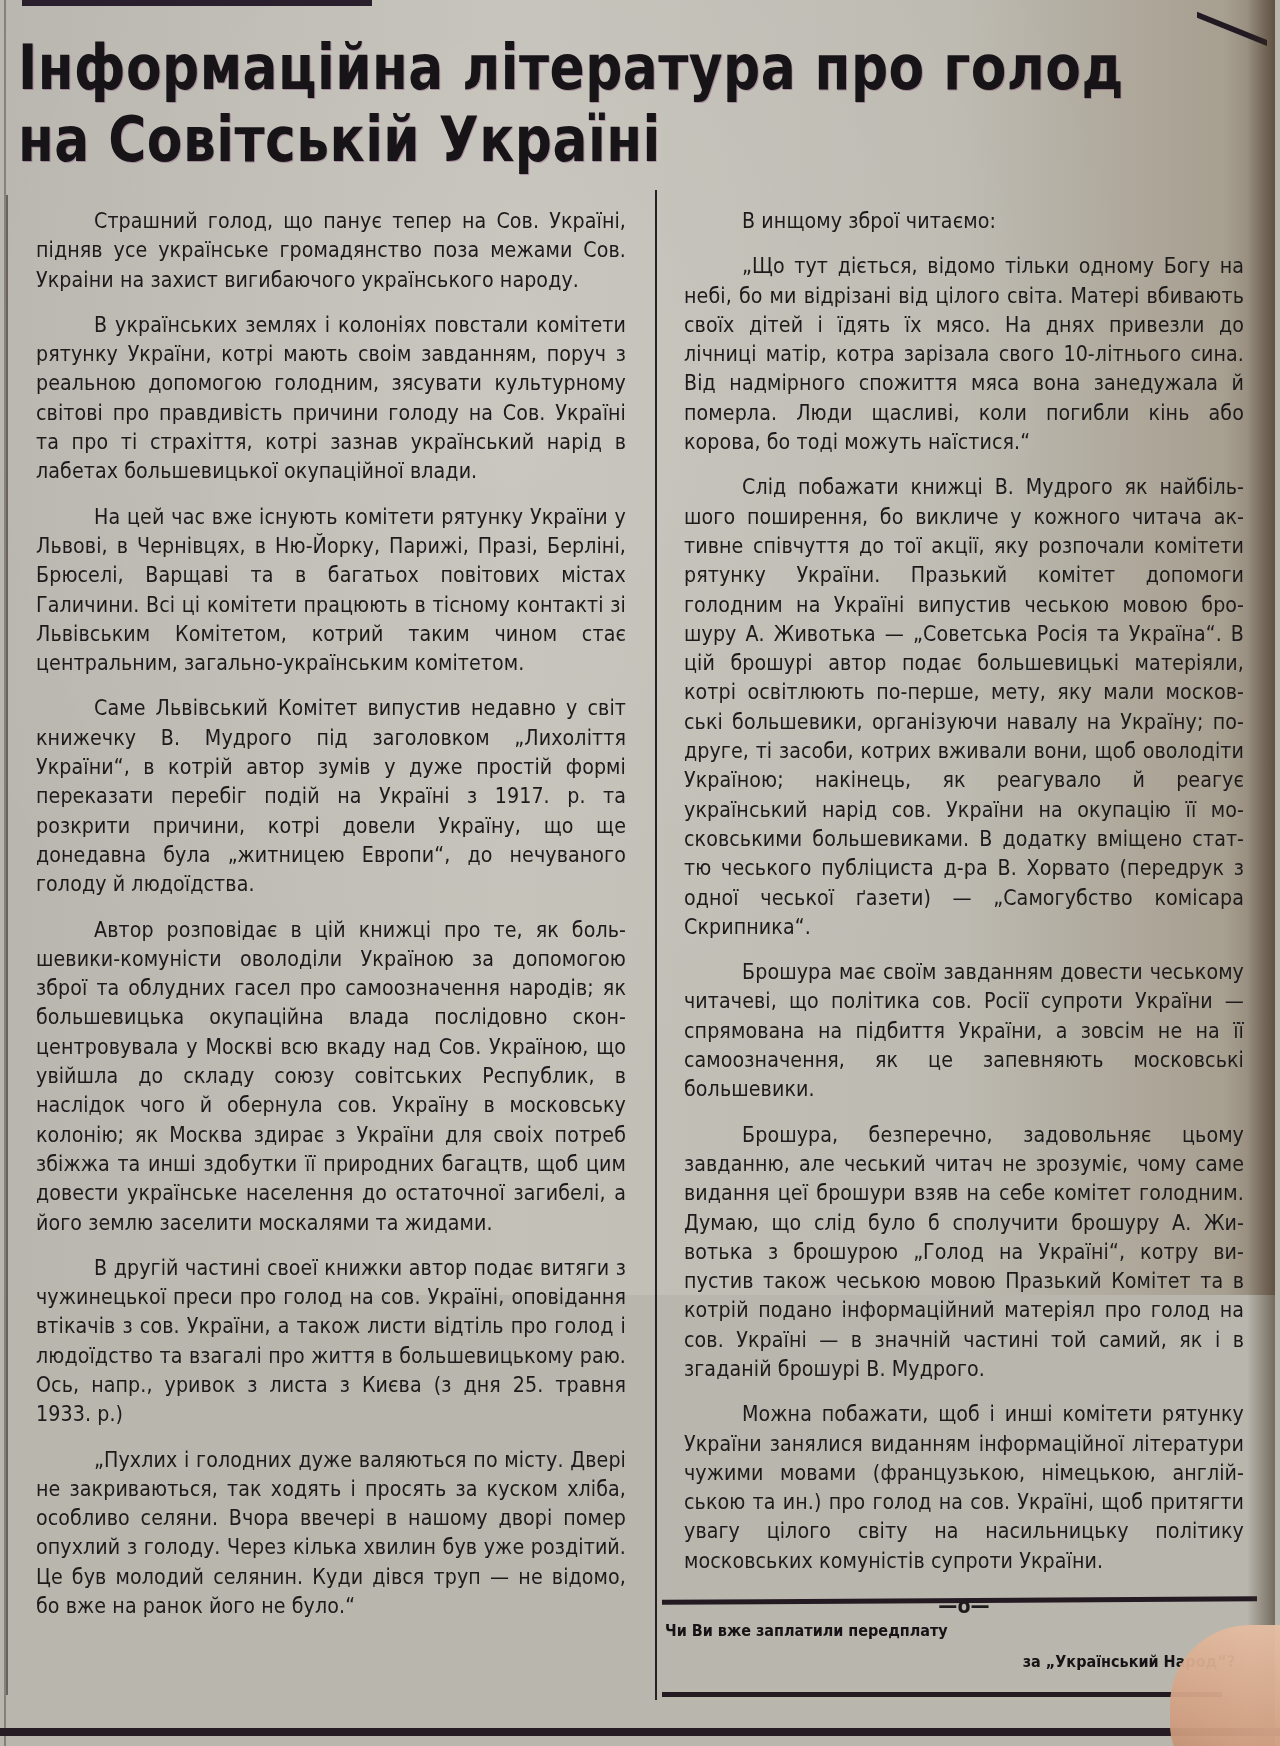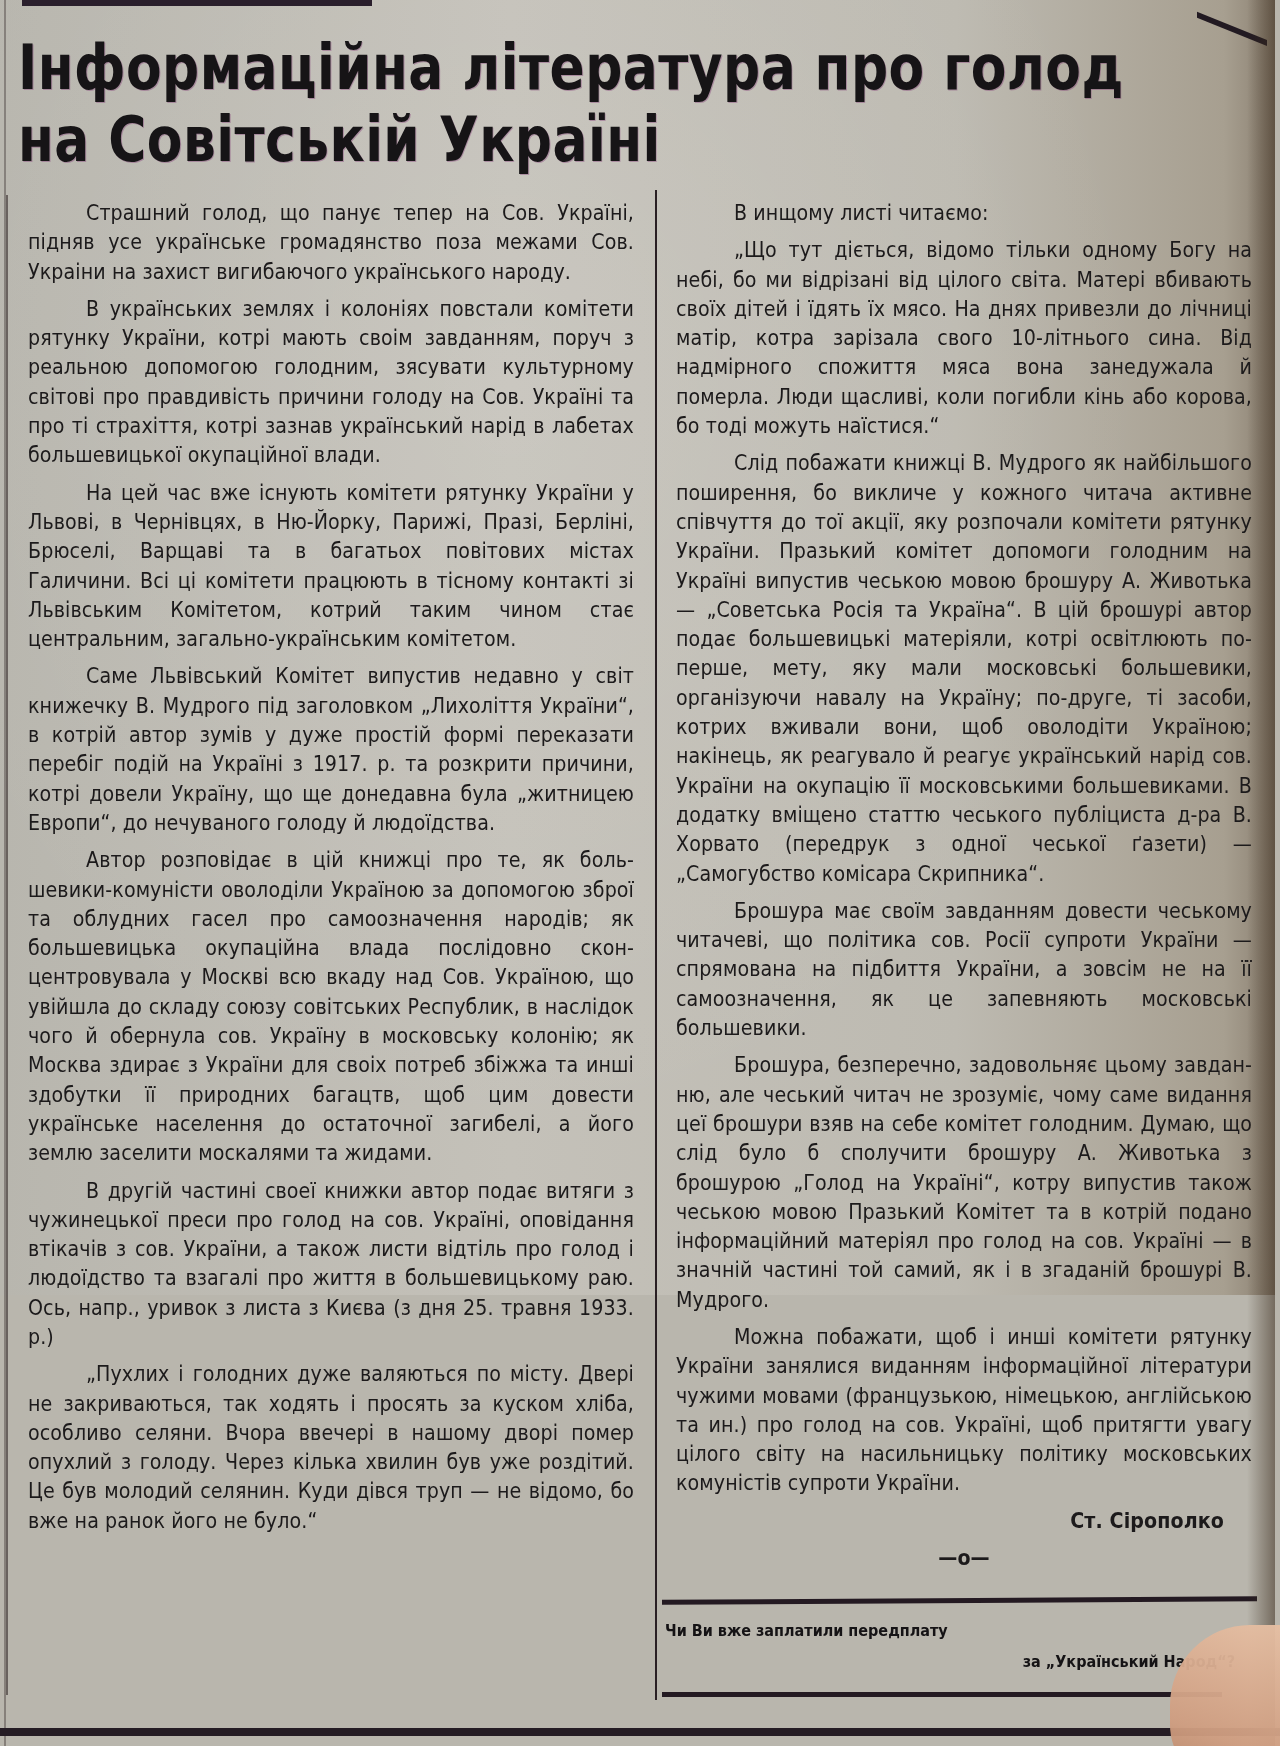--- a/index.html
+++ b/index.html
@@ -88,21 +88,21 @@
     }
     .col-left {
       left: 20px;
       width: 622px;
     }
     .col-right {
       left: 668px;
       width: 592px;
     }
     .column p {
-      margin: 8px;
+      margin: 16px;
       text-indent: 58px;
       hyphens: manual;
     }
     .signature {
       text-align: right;
       font-weight: bold;
       padding-right: 28px;
       margin-top: 2px;
       text-indent: 0;
     }
@@ -166,27 +166,26 @@
     <p>Страшний голод, що панує тепер на Сов. Україні, підняв усе українське громадянство поза межами Сов. Украіни на захист вигибаючого україн­ського народу.</p>
     <p>В українських землях і колоніях повстали ко­мітети рятунку України, котрі мають своім завдан­ням, поруч з реальною допомогою голодним, зясу­вати культурному світові про правдивість причини голоду на Сов. Україні та про ті страхіття, котрі зазнав український нарід в лабетах большевицької окупаційної влади.</p>
     <p>На цей час вже існують комітети рятунку У­країни у Львові, в Чернівцях, в Ню-Йорку, Парижі, Празі, Берліні, Брюселі, Варщаві та в багатьох по­вітових містах Галичини. Всі ці комітети працюють в тісному контакті зі Львівським Комітетом, котрий таким чином стає центральним, загально-українським комітетом.</p>
     <p>Саме Львівський Комітет випустив недавно у світ книжечку В. Мудрого під заголовком „Лихо­ліття України“, в котрій автор зумів у дуже простій формі переказати перебіг подій на Україні з 1917. р. та розкрити причини, котрі довели Україну, що ще донедавна була „житницею Европи“, до нечувано­го голоду й людоїдства.</p>
     <p>Автор розповідає в цій книжці про те, як боль­шевики-комуністи оволоділи Україною за допомогою зброї та облудних гасел про самоозначення народів; як большевицька окупаційна влада послідовно скон­центровувала у Москві всю вкаду над Сов. Украї­ною, що увійшла до складу союзу совітських Рес­публик, в наслідок чого й обернула сов. Україну в московську колонію; як Москва здирає з України для своіх потреб збіжжа та инші здобутки її при­родних багацтв, щоб цим довести українське насе­лення до остаточної загибелі, а його землю заселити москалями та жидами.</p>
     <p>В другій частині своеї книжки автор подає ви­тяги з чужинецької преси про голод на сов. Україні, оповідання втікачів з сов. України, а також листи відтіль про голод і людоїдство та взагалі про життя в большевицькому раю. Ось, напр., уривок з листа з Києва (з дня 25. травня 1933. р.)</p>
     <p>„Пухлих і голодних дуже валяються по місту. Двері не закриваються, так ходять і просять за куском хліба, особливо селяни. Вчора ввечері в на­шому дворі помер опухлий з голоду. Через кілька хвилин був уже роздітий. Це був молодий селянин. Куди дівся труп — не відомо, бо вже на ранок його не було.“</p>
   </div>
 
   <div class="column col-right">
-    <p>В инщому листі читаємо:</p>
+    <p>В инщому зброї читаємо:</p>
     <p>„Що тут діється, відомо тільки одному Богу на небі, бо ми відрізані від цілого світа. Матері вби­вають своїх дітей і їдять їх мясо. На днях при­везли до лічниці матір, котра зарізала свого 10-літ­нього сина. Від надмірного спожиття мяса вона за­недужала й померла. Люди щасливі, коли погибли кінь або корова, бо тоді можуть наїстися.“</p>
     <p>Слід побажати книжці В. Мудрого як найбіль­шого поширення, бо викличе у кожного читача ак­тивне співчуття до тої акції, яку розпочали комі­тети рятунку України. Празький комітет допомоги голодним на Україні випустив чеською мовою бро­шуру А. Животька — „Советська Росія та Україна“. В цій брошурі автор подає большевицькі матеріяли, котрі освітлюють по-перше, мету, яку мали москов­ські большевики, організуючи навалу на Україну; по-друге, ті засоби, котрих вживали вони, щоб ово­лодіти Україною; накінець, як реагувало й реагує український нарід сов. України на окупацію її мо­сковськими большевиками. В додатку вміщено стат­тю чеського публіциста д-ра В. Хорвато (передрук з одної чеської ґазети) — „Самогубство комісара Скрипника“.</p>
     <p>Брошура має своїм завданням довести чесько­му читачеві, що політика сов. Росії супроти України — спрямована на підбиття України, а зовсім не на її самоозначення, як це запевняють московські большевики.</p>
     <p>Брошура, безперечно, задовольняє цьому завдан­ню, але чеський читач не зрозуміє, чому саме ви­дання цеї брошури взяв на себе комітет голодним. Думаю, що слід було б сполучити брошуру А. Жи­вотька з брошурою „Голод на Україні“, котру ви­пустив також чеською мовою Празький Комітет та в котрій подано інформаційний матеріял про голод на сов. Україні — в значній частині той самий, як і в згаданій брошурі В. Мудрого.</p>
     <p>Можна побажати, щоб і инші комітети рятунку України занялися виданням інформаційної літерату­ри чужими мовами (французькою, німецькою, англій­ською та ин.) про голод на сов. Україні, щоб при­тягти увагу цілого світу на насильницьку політику московських комуністів супроти України.</p>
-    <p class="signature">Ст. Сірополко</p>
     <p class="separator">—o—</p>
   </div>
 
   <div class="rule" style="left:662px; top:1598px; width:595px; transform:rotate(-0.35deg);"></div>
 
   <div class="notice">
     <span>Чи Ви вже заплатили передплату</span>
     <span class="l2">за „Український Народ“?</span>
   </div>
 

